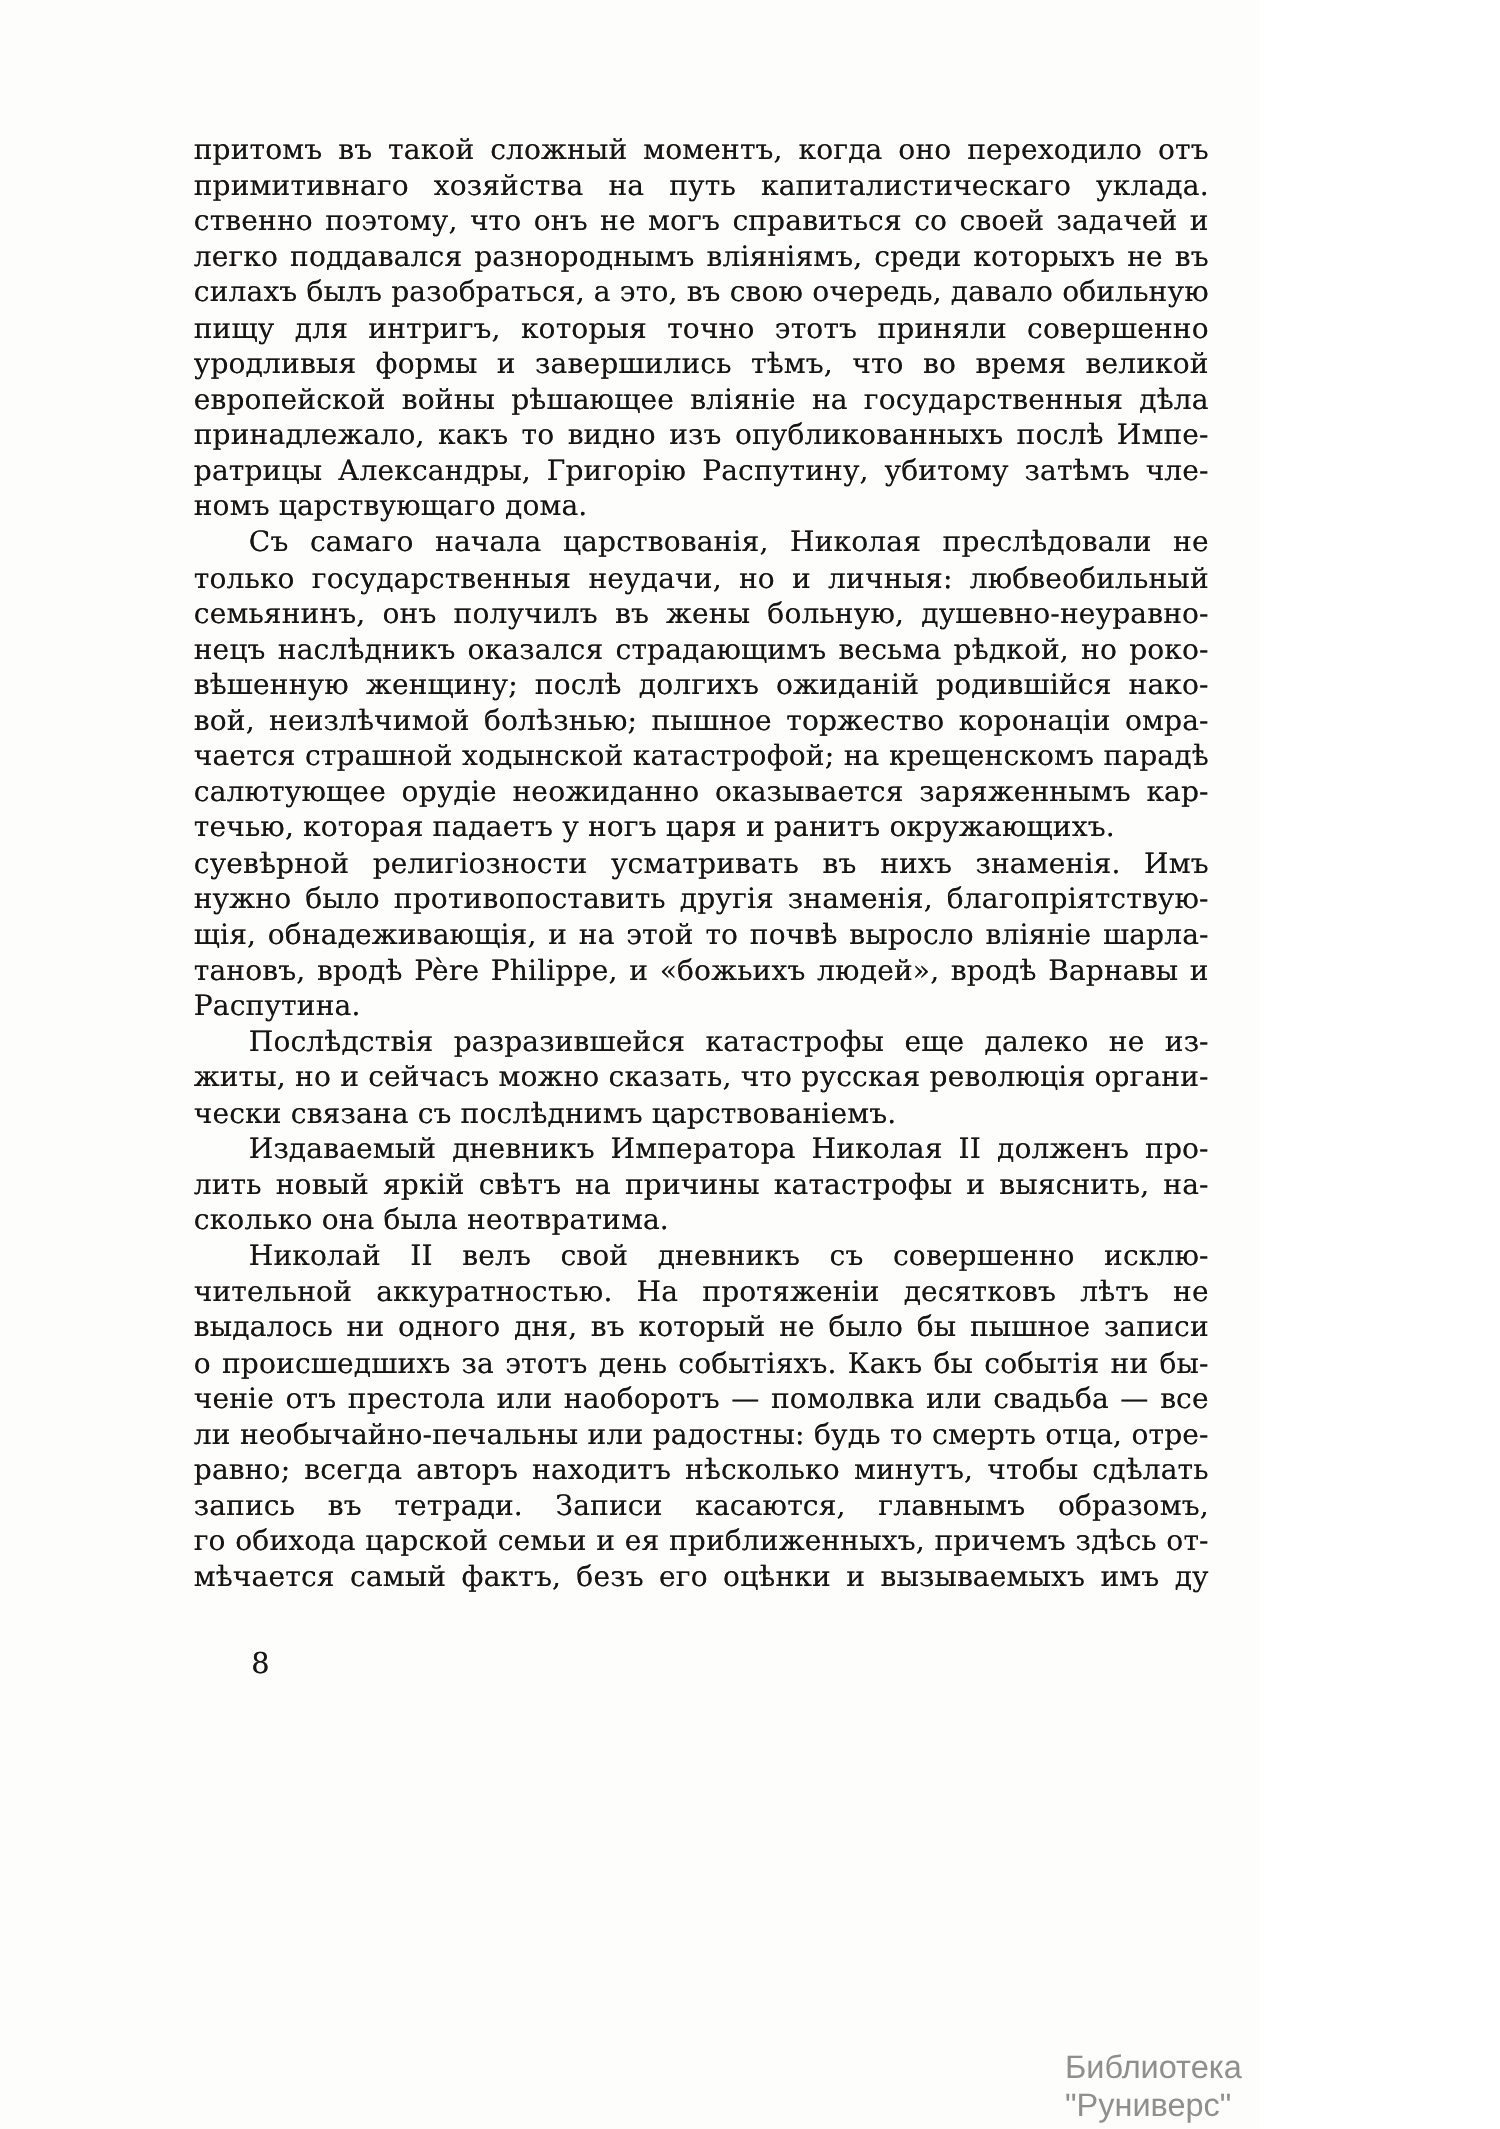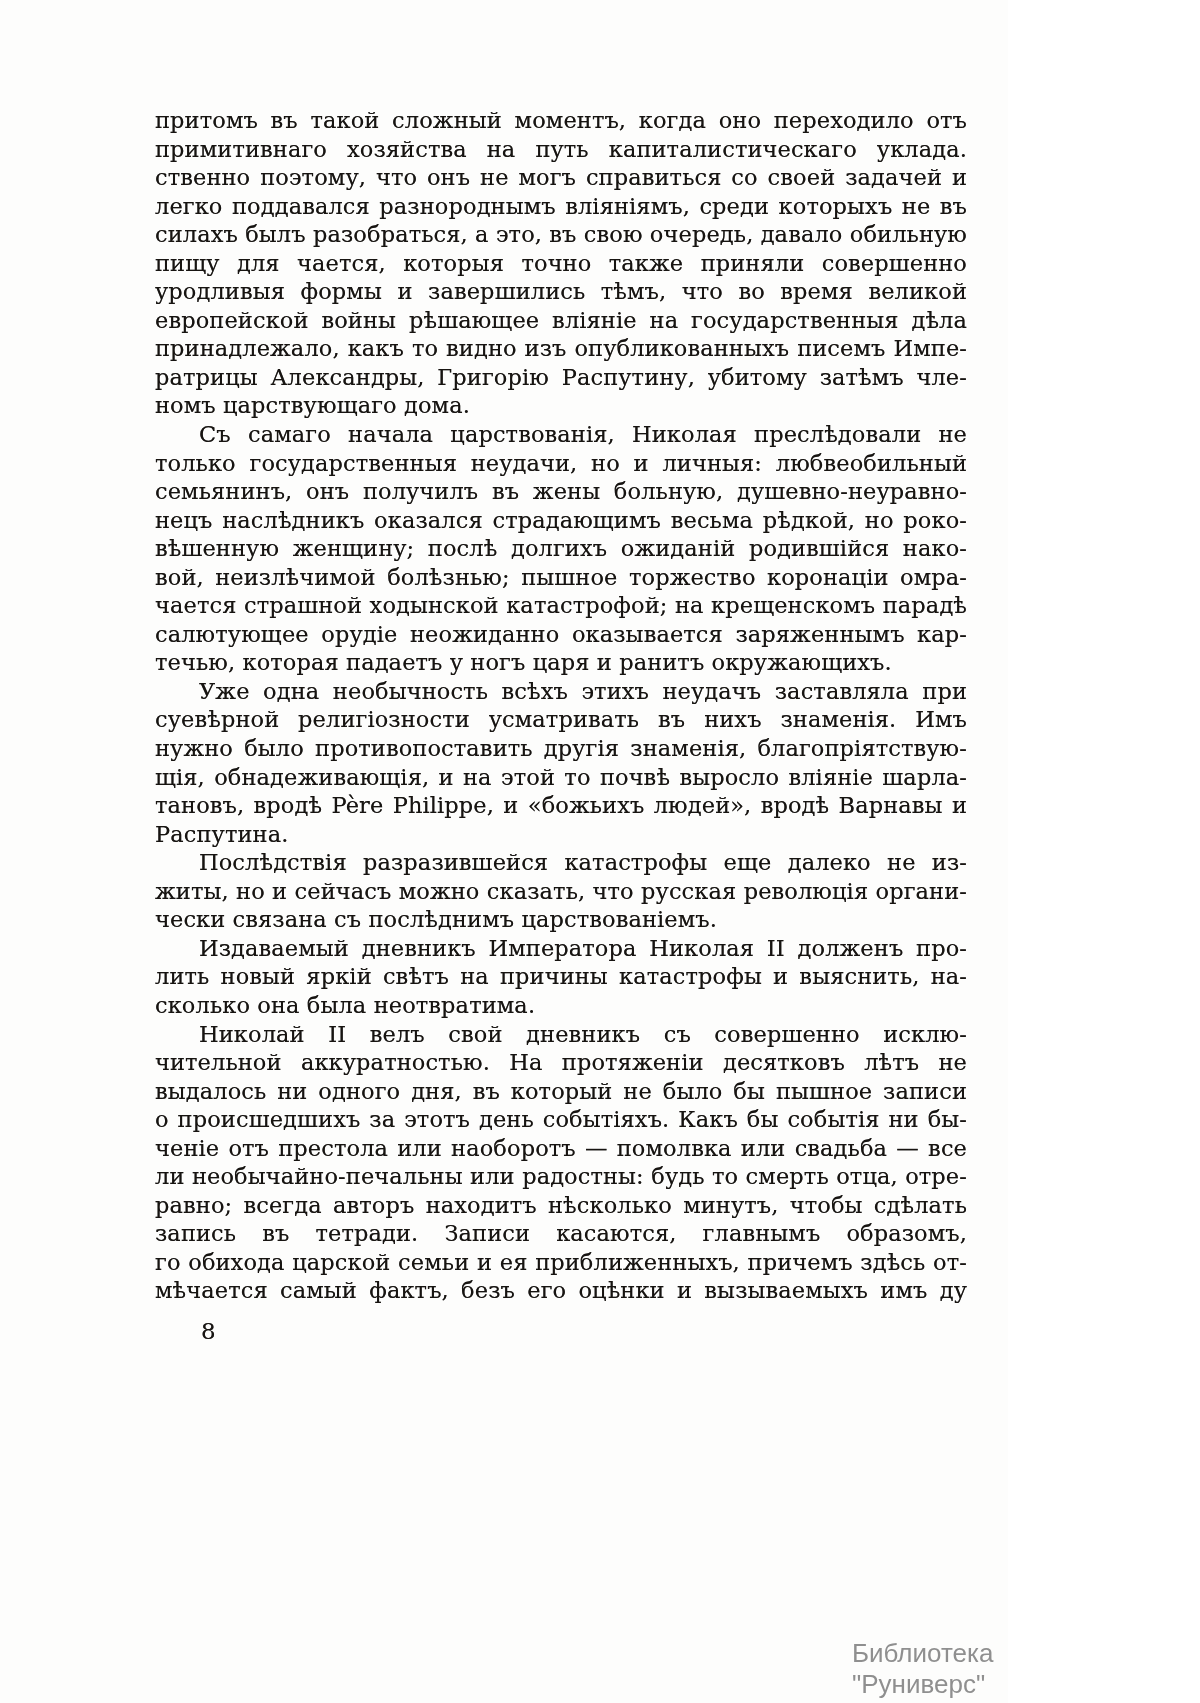--- a/index.html
+++ b/index.html
@@ -62,40 +62,39 @@
 <body>
 
 <div class="scan-page">
   <div class="text-block">
       <div class="para">
         <div class="line">притомъ въ такой сложный моментъ, когда оно переходило отъ</div>
         <div class="line">примитивнаго хозяйства на путь капиталистическаго уклада. Есте-</div>
         <div class="line">ственно поэтому, что онъ не могъ справиться со своей задачей и</div>
         <div class="line">легко поддавался разнороднымъ вліяніямъ, среди которыхъ не въ</div>
         <div class="line">силахъ былъ разобраться, а это, въ свою очередь, давало обильную</div>
-        <div class="line">пищу для чается, которыя точно также приняли совершенно</div>
+        <div class="line">пищу для интригъ, которыя точно этотъ приняли совершенно</div>
         <div class="line">уродливыя формы и завершились тѣмъ, что во время великой</div>
         <div class="line">европейской войны рѣшающее вліяніе на государственныя дѣла</div>
-        <div class="line">принадлежало, какъ то видно изъ опубликованныхъ писемъ Импе-</div>
+        <div class="line">принадлежало, какъ то видно изъ опубликованныхъ послѣ Импе-</div>
         <div class="line">ратрицы Александры, Григорію Распутину, убитому затѣмъ чле-</div>
         <div class="line last">номъ царствующаго дома.</div>
       </div>
       <div class="para">
         <div class="line indent">Съ самаго начала царствованія, Николая преслѣдовали не</div>
         <div class="line">только государственныя неудачи, но и личныя: любвеобильный</div>
         <div class="line">семьянинъ, онъ получилъ въ жены больную, душевно-неуравно-</div>
         <div class="line">нецъ наслѣдникъ оказался страдающимъ весьма рѣдкой, но роко-</div>
         <div class="line">вѣшенную женщину; послѣ долгихъ ожиданій родившійся нако-</div>
         <div class="line">вой, неизлѣчимой болѣзнью; пышное торжество коронаціи омра-</div>
         <div class="line">чается страшной ходынской катастрофой; на крещенскомъ парадѣ</div>
         <div class="line">салютующее орудіе неожиданно оказывается заряженнымъ кар-</div>
         <div class="line last">течью, которая падаетъ у ногъ царя и ранитъ окружающихъ.</div>
       </div>
       <div class="para">
-        <div class="line indent">Уже одна необычность всѣхъ этихъ неудачъ заставляла при</div>
         <div class="line">суевѣрной религіозности усматривать въ нихъ знаменія.  Имъ</div>
         <div class="line">нужно было противопоставить другія знаменія, благопріятствую-</div>
         <div class="line">щія, обнадеживающія, и на этой то почвѣ выросло вліяніе шарла-</div>
         <div class="line">тановъ, вродѣ Père Philippe, и «божьихъ людей», вродѣ Варнавы и</div>
         <div class="line last">Распутина.</div>
       </div>
       <div class="para">
         <div class="line indent">Послѣдствія разразившейся катастрофы еще далеко не из-</div>
         <div class="line">житы, но и сейчасъ можно сказать, что русская революція органи-</div>
         <div class="line last">чески связана съ послѣднимъ царствованіемъ.</div>

